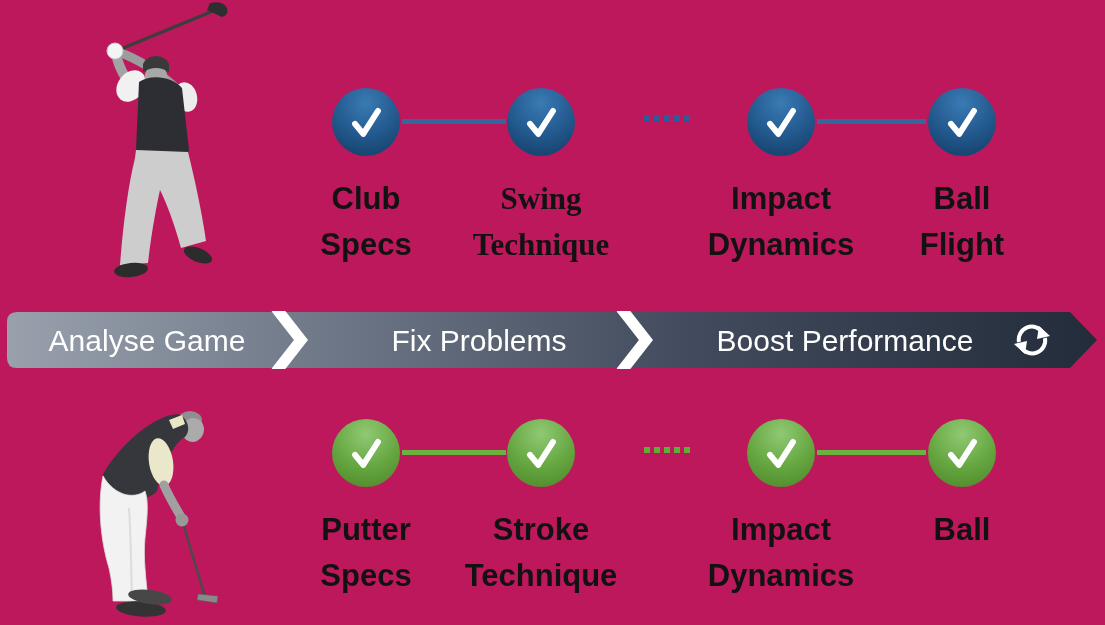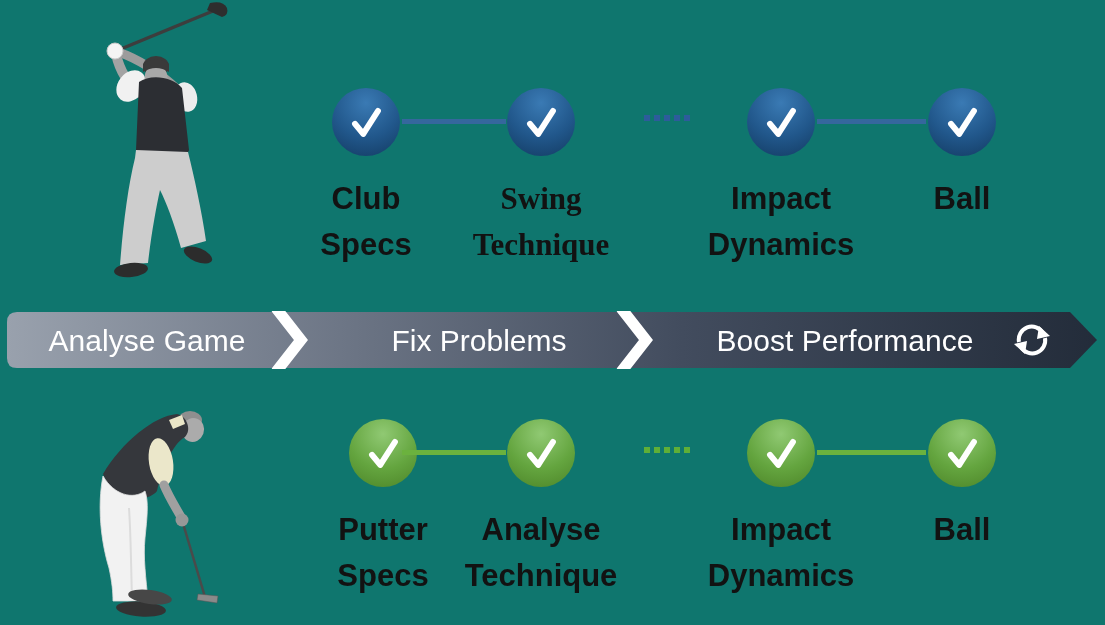--- a/index.html
+++ b/index.html
@@ -1,17 +1,17 @@
 <!DOCTYPE html>
 <html><head>
 <meta charset="utf-8">
 <style>
   html,body{margin:0;padding:0;background:#ffffff;}
   .canvas{
-    position:relative;width:1105px;height:625px;background:#0f766e;overflow:hidden;
+    position:relative;width:1105px;height:625px;background:#be185d;overflow:hidden;
     font-family:"Liberation Sans",sans-serif;
   }
   
   .step{position:absolute;width:190px;text-align:center;}
   .check-circle{
     width:68px;height:68px;border-radius:50%;margin:0 auto;
     display:flex;align-items:center;justify-content:center;
   }
   .check-circle.blue{background:radial-gradient(circle at 50% 22%, #3a7ab4 0%, #21578b 55%, #133a61 100%);}
   .check-circle.green{background:radial-gradient(circle at 50% 22%, #90c973 0%, #64a53f 55%, #4c8428 100%);}
@@ -125,20 +125,21 @@
       </div>
     </div>
     <div class="step" style="left:867px;top:88px;">
       <div class="check-circle blue">
         <svg viewBox="0 0 48 48">
             <path d="M 12 26 L 21 37 L 37 12" fill="none" stroke="#ffffff" stroke-width="6.5" stroke-linecap="round" stroke-linejoin="round"></path>
           </svg>
       </div>
       <div class="step-label">
         <div>Ball</div>
+        <div>Flight</div>
       </div>
     </div>
     <div class="conn blue" style="left:402px;top:119px;width:104px;"></div>
     <div class="conn-dotted blue" style="left:644px;top:115px;"></div>
     <div class="conn blue" style="left:817px;top:119px;width:109px;"></div>
   </div>
 
   <svg class="banner" viewBox="0 0 1105 58">
     <defs>
       <linearGradient id="bannerGrad" x1="0" y1="0" x2="1" y2="0">
@@ -156,39 +157,39 @@
     <text x="845" y="40" text-anchor="middle">Boost Performance</text>
     <g transform="translate(1032,29)">
       <path d="M -13,2 A 13,13 0 0 1 11,-7" fill="none" stroke="#ffffff" stroke-width="4"></path>
       <path d="M 7,-14 L 18,-4 L 5,-1 Z" fill="#ffffff"></path>
       <path d="M 13,-2 A 13,13 0 0 1 -11,7" fill="none" stroke="#ffffff" stroke-width="4"></path>
       <path d="M -7,14 L -18,4 L -5,1 Z" fill="#ffffff"></path>
     </g>
   </svg>
 
   <div>
-    <div class="step" style="left:288px;top:419px;">
+    <div class="step" style="left:271px;top:419px;">
       <div class="check-circle green">
         <svg viewBox="0 0 48 48">
             <path d="M 12 26 L 21 37 L 37 12" fill="none" stroke="#ffffff" stroke-width="6.5" stroke-linecap="round" stroke-linejoin="round"></path>
           </svg>
       </div>
       <div class="step-label">
         <div>Putter</div>
         <div>Specs</div>
       </div>
     </div>
     <div class="step" style="left:446px;top:419px;">
       <div class="check-circle green">
         <svg viewBox="0 0 48 48">
             <path d="M 12 26 L 21 37 L 37 12" fill="none" stroke="#ffffff" stroke-width="6.5" stroke-linecap="round" stroke-linejoin="round"></path>
           </svg>
       </div>
       <div class="step-label">
-        <div>Analyse</div>
+        <div>Stroke</div>
         <div>Technique</div>
       </div>
     </div>
     <div class="step" style="left:686px;top:419px;">
       <div class="check-circle green">
         <svg viewBox="0 0 48 48">
             <path d="M 12 26 L 21 37 L 37 12" fill="none" stroke="#ffffff" stroke-width="6.5" stroke-linecap="round" stroke-linejoin="round"></path>
           </svg>
       </div>
       <div class="step-label">

